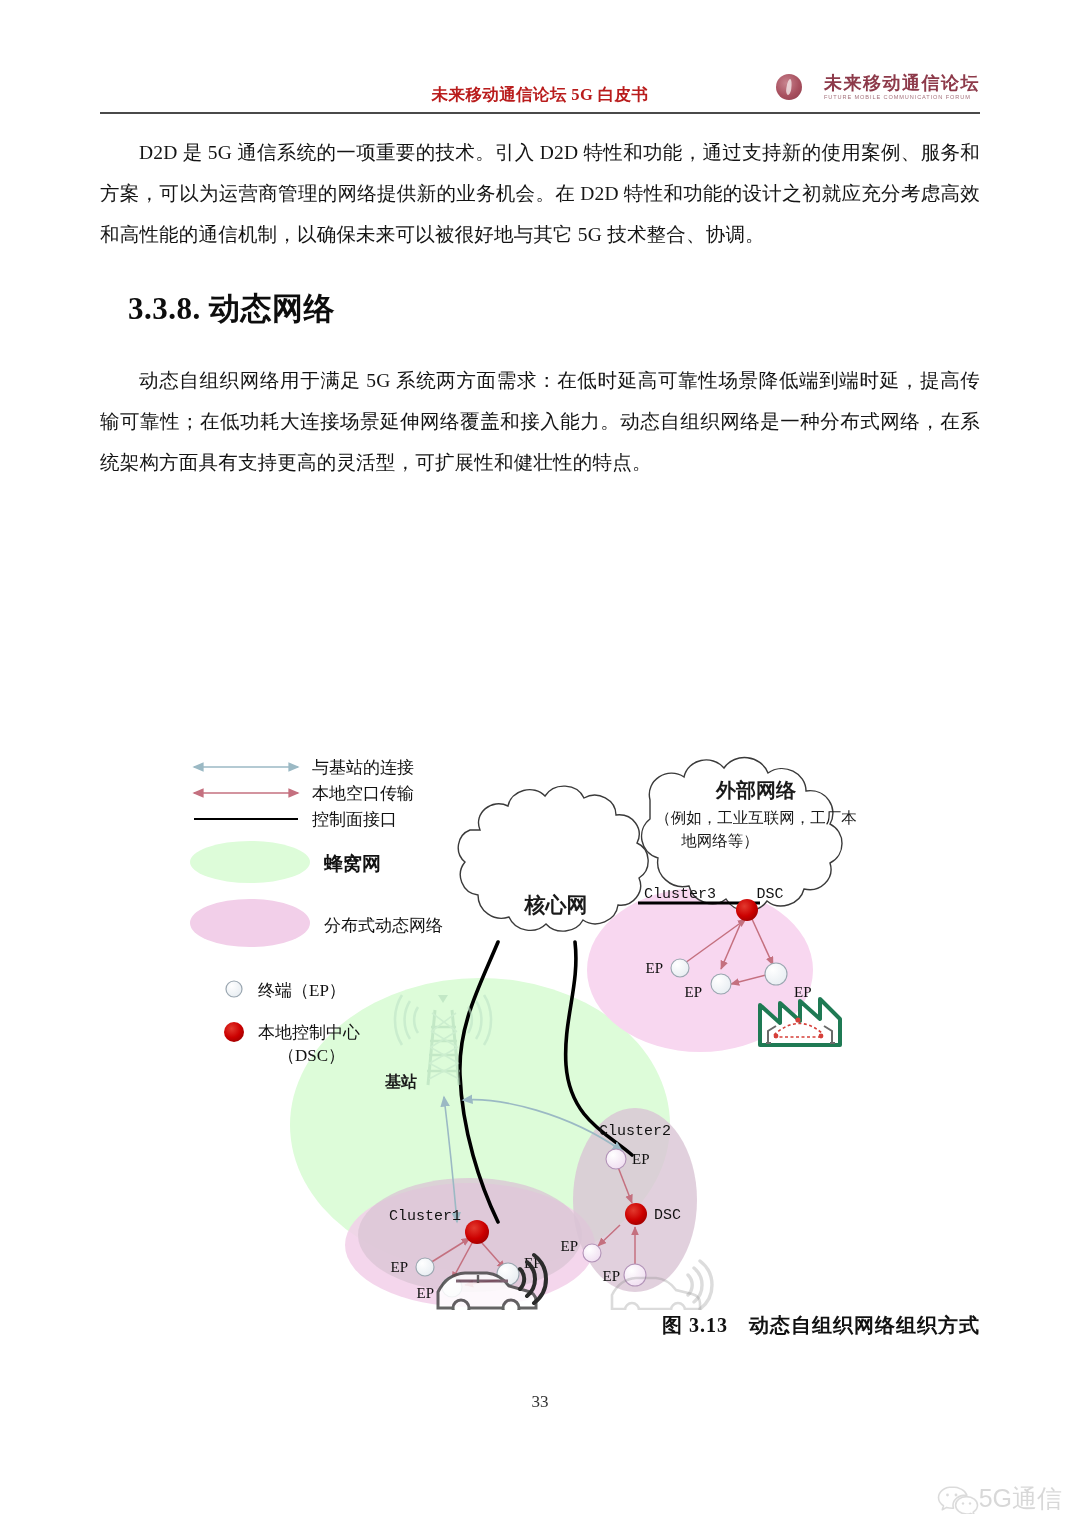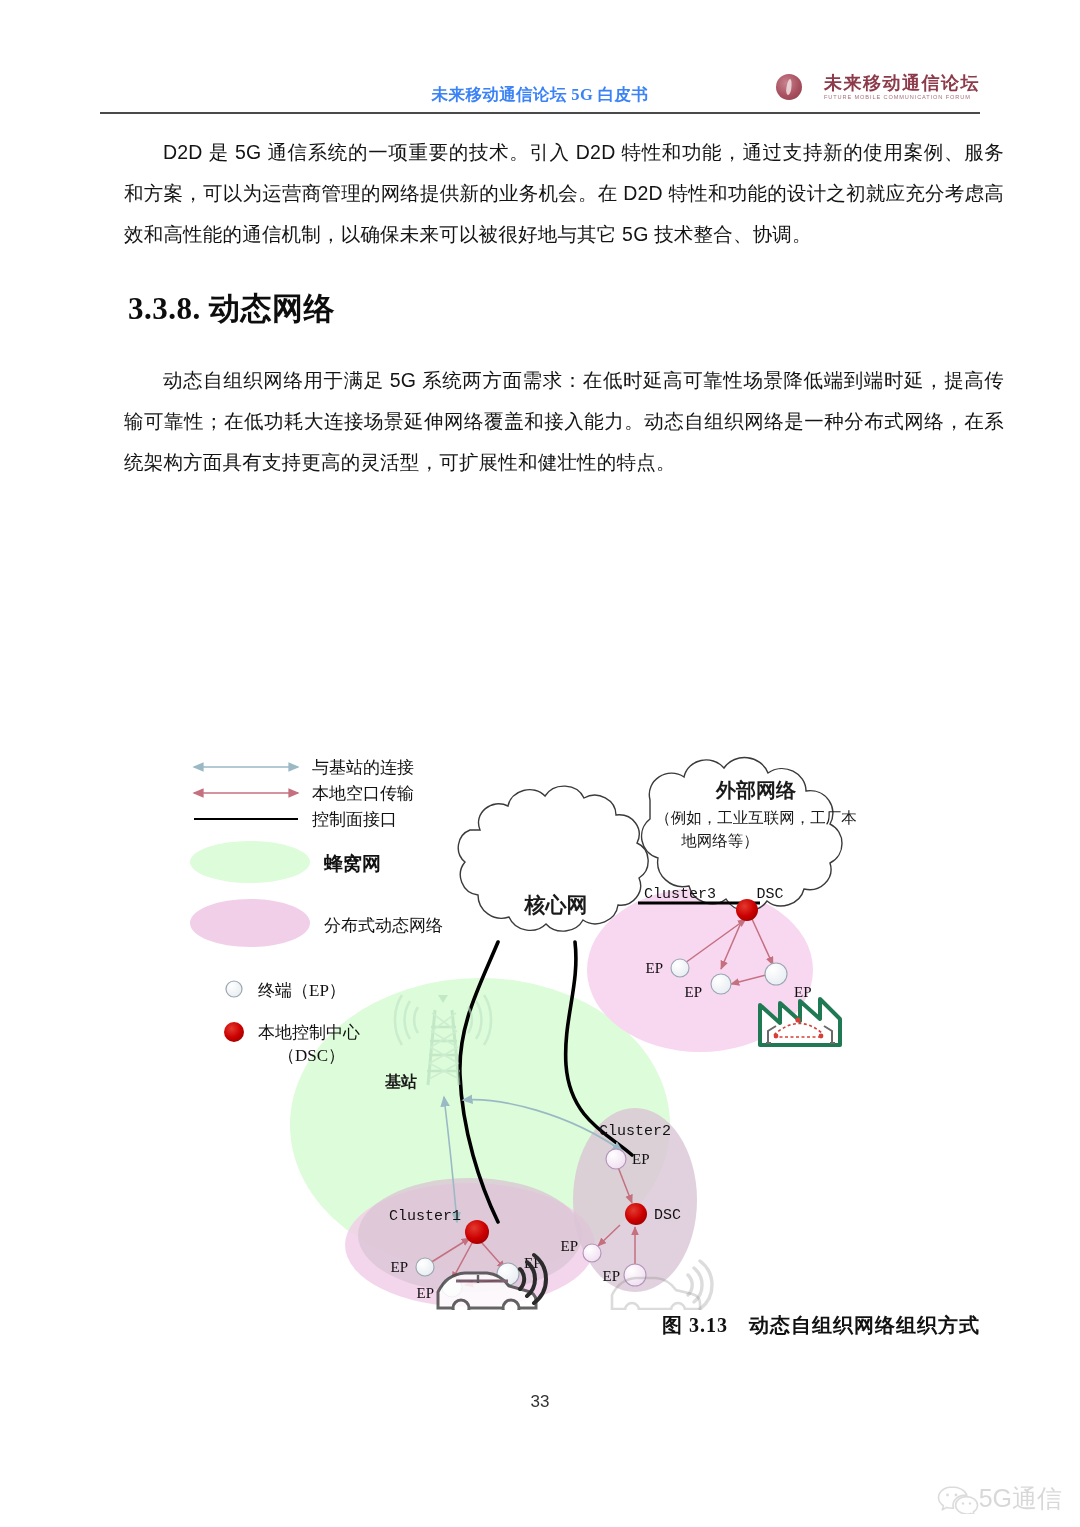--- a/index.html
+++ b/index.html
@@ -16,21 +16,21 @@
     background:#ffffff;
   }
   
   .header{
     position:absolute;left:100px;top:70px;width:880px;height:52px;
   }
   .header-title{
     position:absolute;left:0;top:14px;width:880px;
     text-align:center;
     font-family:"Liberation Serif", serif;
-    font-size:16.5px;font-weight:600;color:#3b82f6;
+    font-size:16.5px;font-weight:600;color:#b91c1c;
     letter-spacing:.4px;
   }
   .logo{
     position:absolute;right:0;top:4px;
     display:flex;align-items:center;gap:22px;
   }
   .logo-mark{
     width:26px;height:26px;border-radius:50%;
     background:radial-gradient(circle at 40% 35%, #c8848f 0%, #a8505f 55%, #8d3a4a 100%);
     position:relative;flex:0 0 auto;
@@ -51,28 +51,27 @@
     font-family:"Liberation Sans", sans-serif;
     font-size:5.6px;color:#a3717b;letter-spacing:.9px;margin-top:3px;
   }
   .header-rule{
     position:absolute;left:100px;top:112px;width:880px;height:0;
     border-top:2px solid #4a4a4a;
   }
   
   .para{
     position:absolute;
-    font-family:Liberation Sans, sans-serif;
+    font-family:Liberation Serif, serif;
     font-size:19.5px;
     line-height:41px;
     color:#141414;
     text-align:justify;
     text-justify:inter-ideograph;
     letter-spacing:.2px;
-    margin-left:24px;
   }
   .indent{text-indent:2em;}
   .h2{
     position:absolute;
     font-family:"Liberation Serif", serif;
     font-weight:700;
     font-size:31px;
     color:#0d0d0d;
     letter-spacing:.5px;
     margin-left:28px;
@@ -84,21 +83,21 @@
   .fig-caption{
     position:absolute;left:100px;top:1312px;width:880px;
     text-align:right;
     font-family:"Liberation Serif", serif;
     font-weight:700;font-size:20px;color:#111;
     letter-spacing:1px;
   }
   .page-no{
     position:absolute;left:100px;top:1392px;width:880px;
     text-align:center;
-    font-family:Liberation Sans, sans-serif;
+    font-family:Liberation Serif, serif;
     font-size:17px;color:#333;
   }
   
   .watermark{
     position:absolute;right:18px;bottom:12px;
     display:flex;align-items:center;opacity:.30;
   }
   .wm-txt{
     font-family:"Liberation Sans", sans-serif;
     font-size:25px;color:#7f7f7f;letter-spacing:0px;

